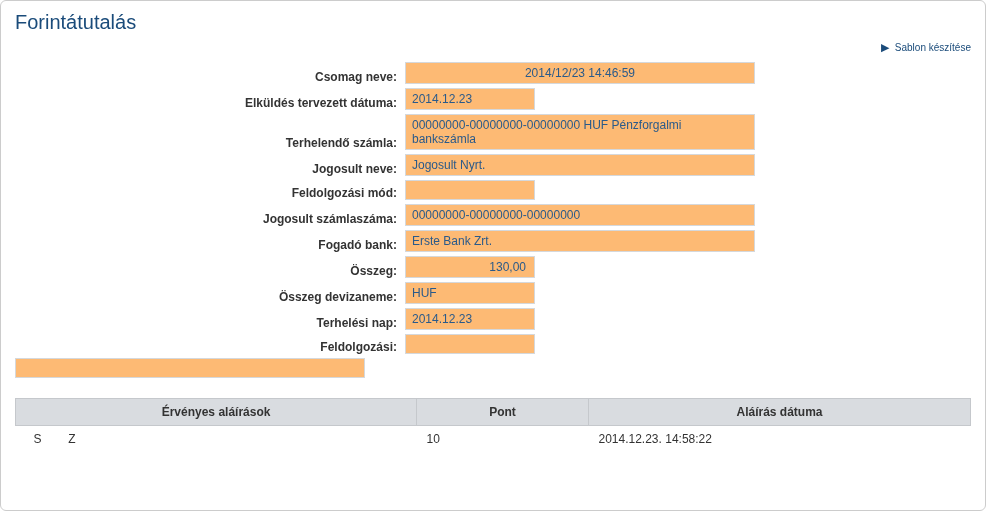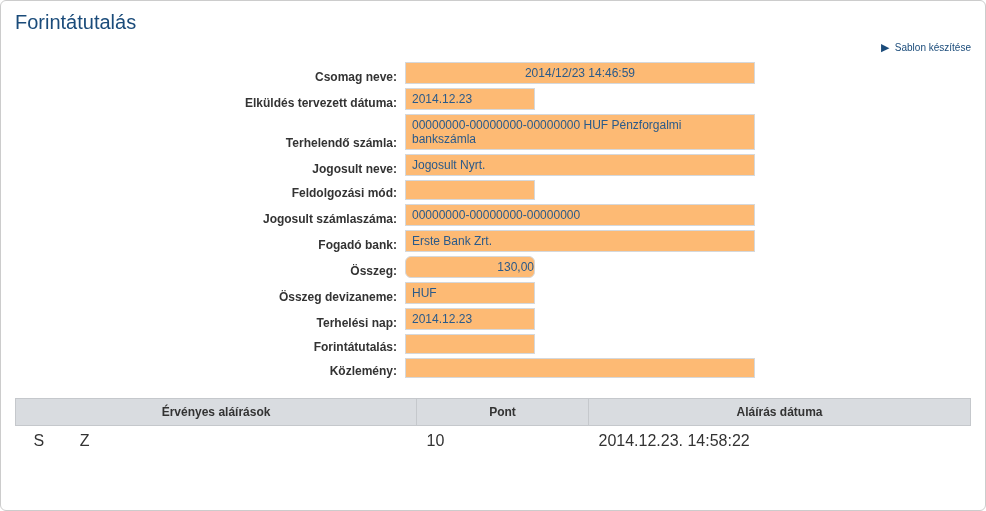--- a/index.html
+++ b/index.html
@@ -9,25 +9,25 @@
     .top-action { text-align: right; margin-bottom: 8px; }
     .top-action a { color: #1a4b7a; text-decoration: none; font-size: 10px; }
     .top-action .arrow { color: #1a4b7a; font-size: 11px; margin-right: 2px; }
     .form-area { margin-bottom: 20px; }
     .form-row { display: flex; align-items: flex-end; margin-bottom: 4px; }
     .form-label { width: 390px; text-align: right; padding-right: 8px; font-weight: bold; color: #333; font-size: 12px; padding-top: 4px; }
     .form-value { background: #fdba74; border: 1px solid #d5d8db; padding: 3px 6px; color: #2a5a8a; font-size: 12px; min-height: 20px; }
     .val-wide { width: 350px; }
     .val-med { width: 130px; }
     .val-center { text-align: center; }
-    .val-right { text-align: right; padding-right: 0; border-radius: 6px; }
+    .val-right { text-align: right; padding-right: 8px; }
     .section-title { color: #1a4b7a; font-size: 12px; font-weight: bold; margin: 18px 0 6px 0; }
     .sig-table { width: 100%; border-collapse: collapse; }
     .sig-table th { background: #d9dce0; border: 1px solid #c5c8cc; padding: 6px; font-weight: bold; color: #333; font-size: 12px; }
-    .sig-table td { padding: 6px 10px; color: #333; font-size: 16px; }
+    .sig-table td { padding: 6px 10px; color: #333; font-size: 12px; }
     .sig-table td:first-child { padding-left: 18px; }
   </style>
 </head>
 <body>
 
 <div class="container">
   <h1 class="page-title">Forintátutalás</h1>
 
   <div class="top-action">
     <span class="arrow">▶</span>
@@ -80,26 +80,25 @@
       <div class="form-label">Összeg devizaneme:</div>
       <div class="form-value val-med">HUF</div>
     </div>
 
     <div class="form-row">
       <div class="form-label">Terhelési nap:</div>
       <div class="form-value val-med">2014.12.23</div>
     </div>
 
     <div class="form-row">
-      <div class="form-label">Forintátutalás:</div>
+      <div class="form-label">Feldolgozási:</div>
       <div class="form-value val-med"></div>
     </div>
 
     <div class="form-row">
-      <div class="form-label">Közlemény:</div>
       <div class="form-value val-wide"></div>
     </div>
 
   </div>
 
 
   <table class="sig-table">
     <thead>
       <tr>
         <th style="width:42%">Érvényes aláírások</th>

